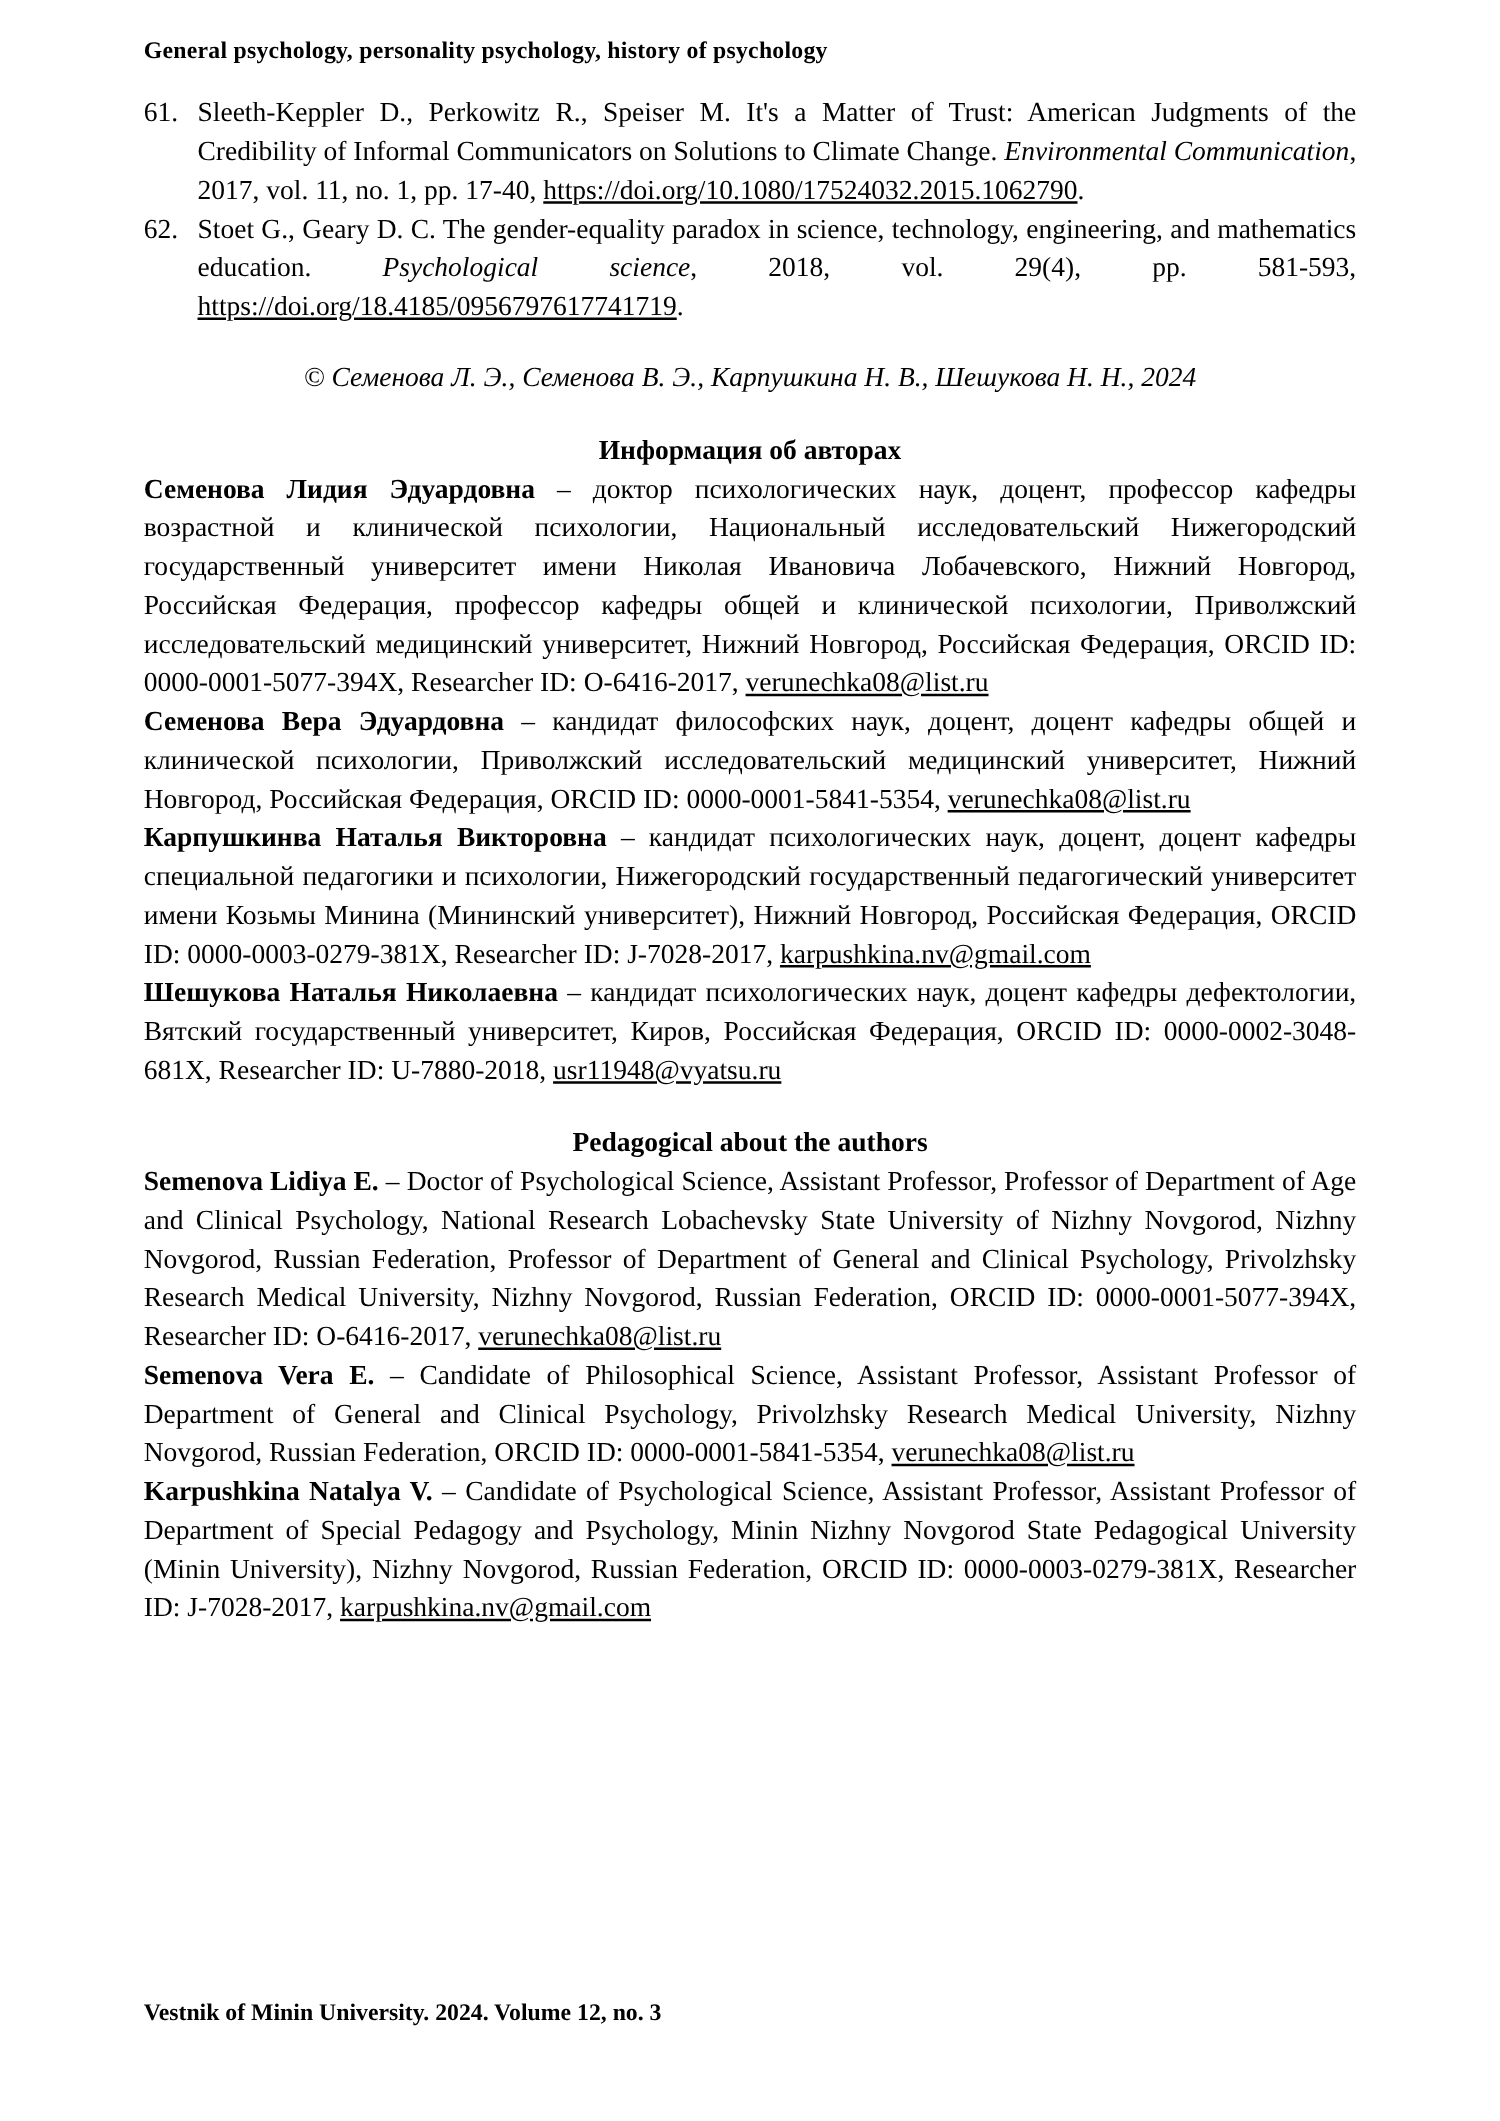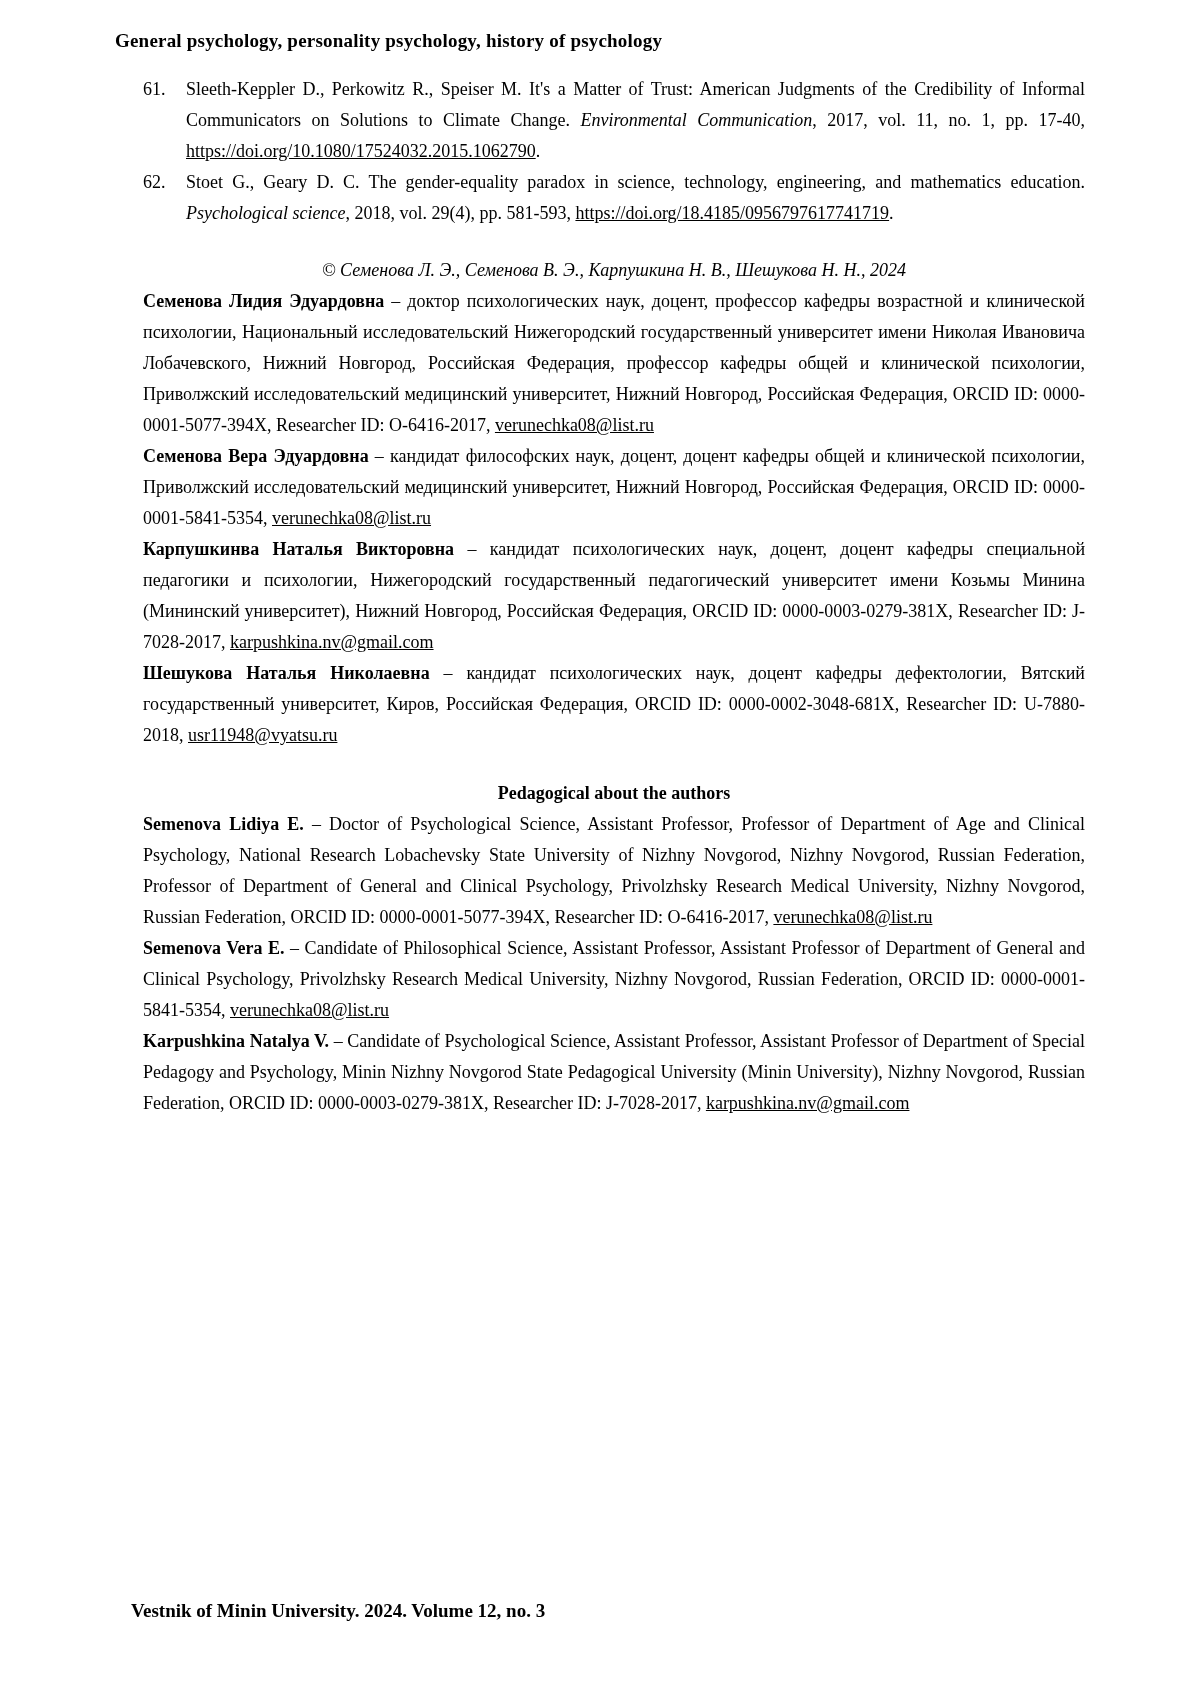--- a/index.html
+++ b/index.html
@@ -16,21 +16,21 @@
     inset: 0;
     padding: 28px 115px 0 115px;
   }
   .running-header {
     font-weight: bold;
     font-size: 19px;
     line-height: 26px;
     margin-bottom: 20px;
     letter-spacing: 0.2px;
   }
-  .body-text { font-size: 18px; line-height: 31px; margin-left: 28px; }
+  .body-text { font-size: 22px; line-height: 31px; }
   .refs { }
   .ref {
     position: relative;
     padding-left: 43px;
     text-align: justify;
   }
   .ref-num { position: absolute; left: 0; top: 0; }
   a.doc-link, a.doc-link:visited {
     color: #000000;
     text-decoration: underline;
@@ -48,21 +48,20 @@
     text-align: center;
   }
   .author-para { text-align: justify; }
   .author-name { font-weight: bold; }
   .page-footer {
     position: absolute;
     left: 115px;
     top: 1600px;
     font-weight: bold;
     font-size: 19px;
-    margin-left: 16px;
   }
 </style>
 </head>
 <body>
 
 <div class="page">
 
   <div class="running-header">General psychology, personality psychology, history of psychology</div>
 
   <div class="refs body-text">
@@ -72,20 +71,21 @@
     </p>
 
     <p class="ref">
       <span class="ref-num">62.</span><span>Stoet G., Geary D. C. The gender-equality paradox in science, technology, engineering, and mathematics education. </span><i>Psychological science</i><span>, 2018, vol. 29(4), pp. 581-593, </span><a class="doc-link" href="#">https://doi.org/18.4185/0956797617741719</a><span>.</span>
     </p>
 
   </div>
 
   <p class="copyright body-text">© Семенова Л. Э., Семенова В. Э., Карпушкина Н. В., Шешукова Н. Н., 2024</p>
 
+  <h2 class="section-heading body-text">Информация об авторах</h2>
 
   <div>
 
     <p class="author-para body-text">
       <span class="author-name">Семенова Лидия Эдуардовна</span><span> – доктор психологических наук, доцент, профессор кафедры возрастной и клинической психологии, Национальный исследовательский Нижегородский государственный университет имени Николая Ивановича Лобачевского, Нижний Новгород, Российская Федерация, профессор кафедры общей и клинической психологии, Приволжский исследовательский медицинский университет, Нижний Новгород, Российская Федерация, ORCID ID: 0000-0001-5077-394X, Researcher ID: O-6416-2017, </span><a class="doc-link" href="#">verunechka08@list.ru</a>
     </p>
 
     <p class="author-para body-text">
       <span class="author-name">Семенова Вера Эдуардовна</span><span> – кандидат философских наук, доцент, доцент кафедры общей и клинической психологии, Приволжский исследовательский медицинский университет, Нижний Новгород, Российская Федерация, ORCID ID: 0000-0001-5841-5354, </span><a class="doc-link" href="#">verunechka08@list.ru</a>
     </p>

